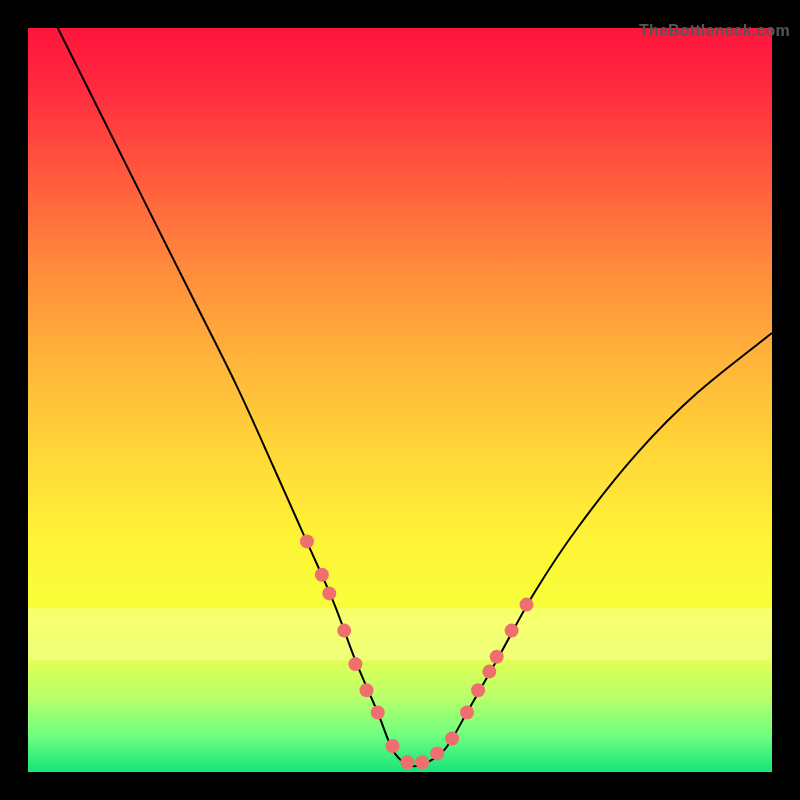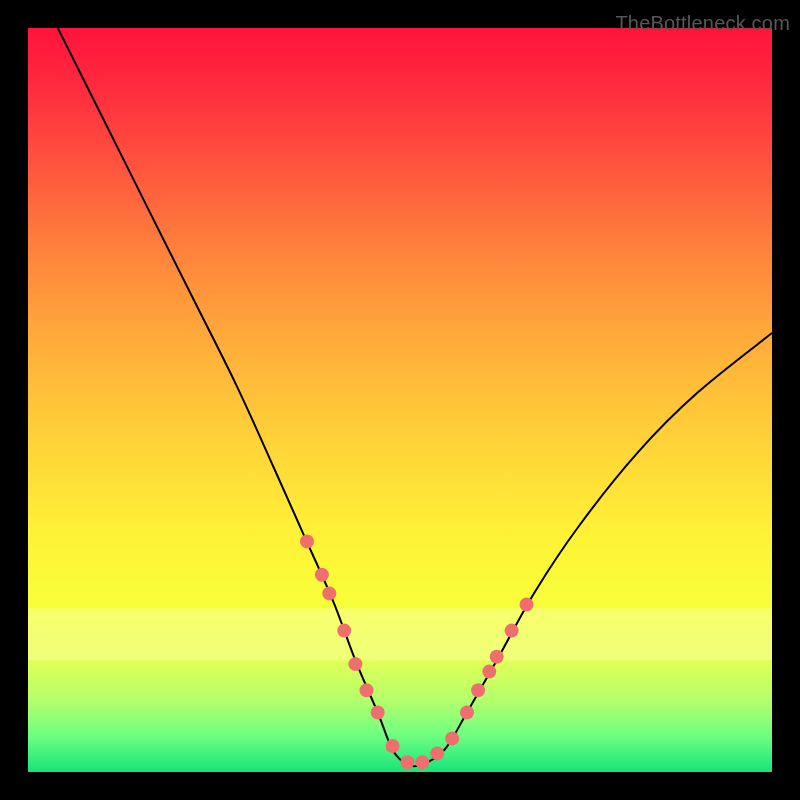--- a/index.html
+++ b/index.html
@@ -26,25 +26,25 @@
       #ffd438 56%,
       #fff236 68%,
       #f7ff3a 78%,
       #e0ff55 85%,
       #b8ff6a 90%,
       #70ff80 95%,
       #16e47a 100%);
   }
   .watermark {
     position: absolute;
-    top: 12px;
+    top: 22px;
     right: 10px;
     color: #575757;
-    font-size: 20px;
-    font-weight: 400;
+    font-size: 16px;
+    font-weight: 700;
     letter-spacing: 0.2px;
     font-family: Arial, Helvetica, sans-serif;
   }
   svg.curve {
     position: absolute;
     left: 0;
     top: 0;
   }
 </style>
 </head>

